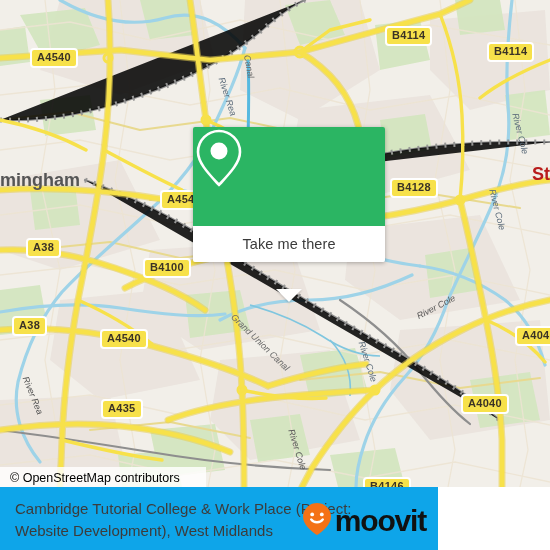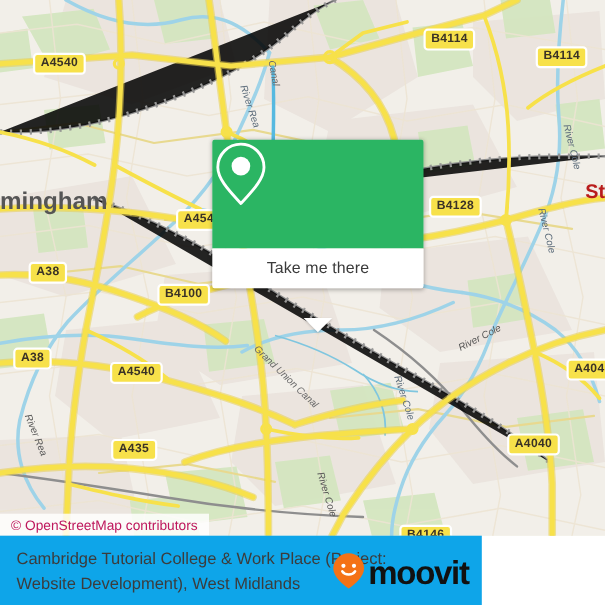--- a/index.html
+++ b/index.html
@@ -81,23 +81,23 @@
     border-left:13px solid transparent;
     border-right:13px solid transparent;
     border-top:13px solid #ffffff;
     filter:drop-shadow(0 1px 1px rgba(0,0,0,.20));
   }
 
   
   .attrib{
     position:absolute;left:0;top:467px;
     background:rgba(255,255,255,.82);
-    color:#be185d;
+    color:#000000;
     font-size:12.5px;
-    padding:4px 10px 5px 10px;
+    padding:4px 26px 5px 10px;
     white-space:nowrap;
   }
 
   
   .footer{
     position:absolute;left:0;top:487px;width:438px;height:63px;
     background:#0ea5e9;
     display:flex;align-items:center;
   }
   .footer-title{
@@ -301,21 +301,21 @@
     <div class="shield" style="left:376px;top:178px;margin-left:14px;">B4128</div>
     <div class="shield" style="left:26px;top:238px;">A38</div>
     <div class="shield" style="left:143px;top:258px;">B4100</div>
     <div class="shield" style="left:12px;top:316px;">A38</div>
     <div class="shield" style="left:100px;top:329px;">A4540</div>
     <div class="shield" style="left:515px;top:326px;">A4040</div>
     <div class="shield" style="left:101px;top:399px;">A435</div>
     <div class="shield" style="left:461px;top:394px;">A4040</div>
     <div class="shield" style="left:363px;top:430px;margin-top:47px;">B4146</div>
 
-    <div class="placelbl" style="left:0px;top:170px;font-size:22px;color:#555;">mingham</div>
+    <div class="placelbl" style="left:0px;top:170px;font-size:18px;color:#555;">mingham</div>
     <div class="placelbl" style="left:532px;top:164px;font-size:18px;color:#b91c1c;">St</div>
 
     <div class="waterlbl" style="left:226px;top:76px;transform:rotate(72deg);">River Rea</div>
     <div class="waterlbl" style="left:252px;top:54px;transform:rotate(80deg);color:#6a6a6a;">Canal</div>
     <div class="waterlbl" style="left:520px;top:112px;transform:rotate(76deg);">River Cole</div>
     <div class="waterlbl" style="left:497px;top:188px;transform:rotate(76deg);">River Cole</div>
     <div class="waterlbl" style="left:415px;top:312px;transform:rotate(-27deg);color:#555;">River Cole</div>
     <div class="waterlbl" style="left:366px;top:340px;transform:rotate(72deg);">River Cole</div>
     <div class="waterlbl" style="left:296px;top:428px;transform:rotate(73deg);color:#555;">River Cole</div>
     <div class="waterlbl" style="left:30px;top:375px;transform:rotate(68deg);color:#555;">River Rea</div>

